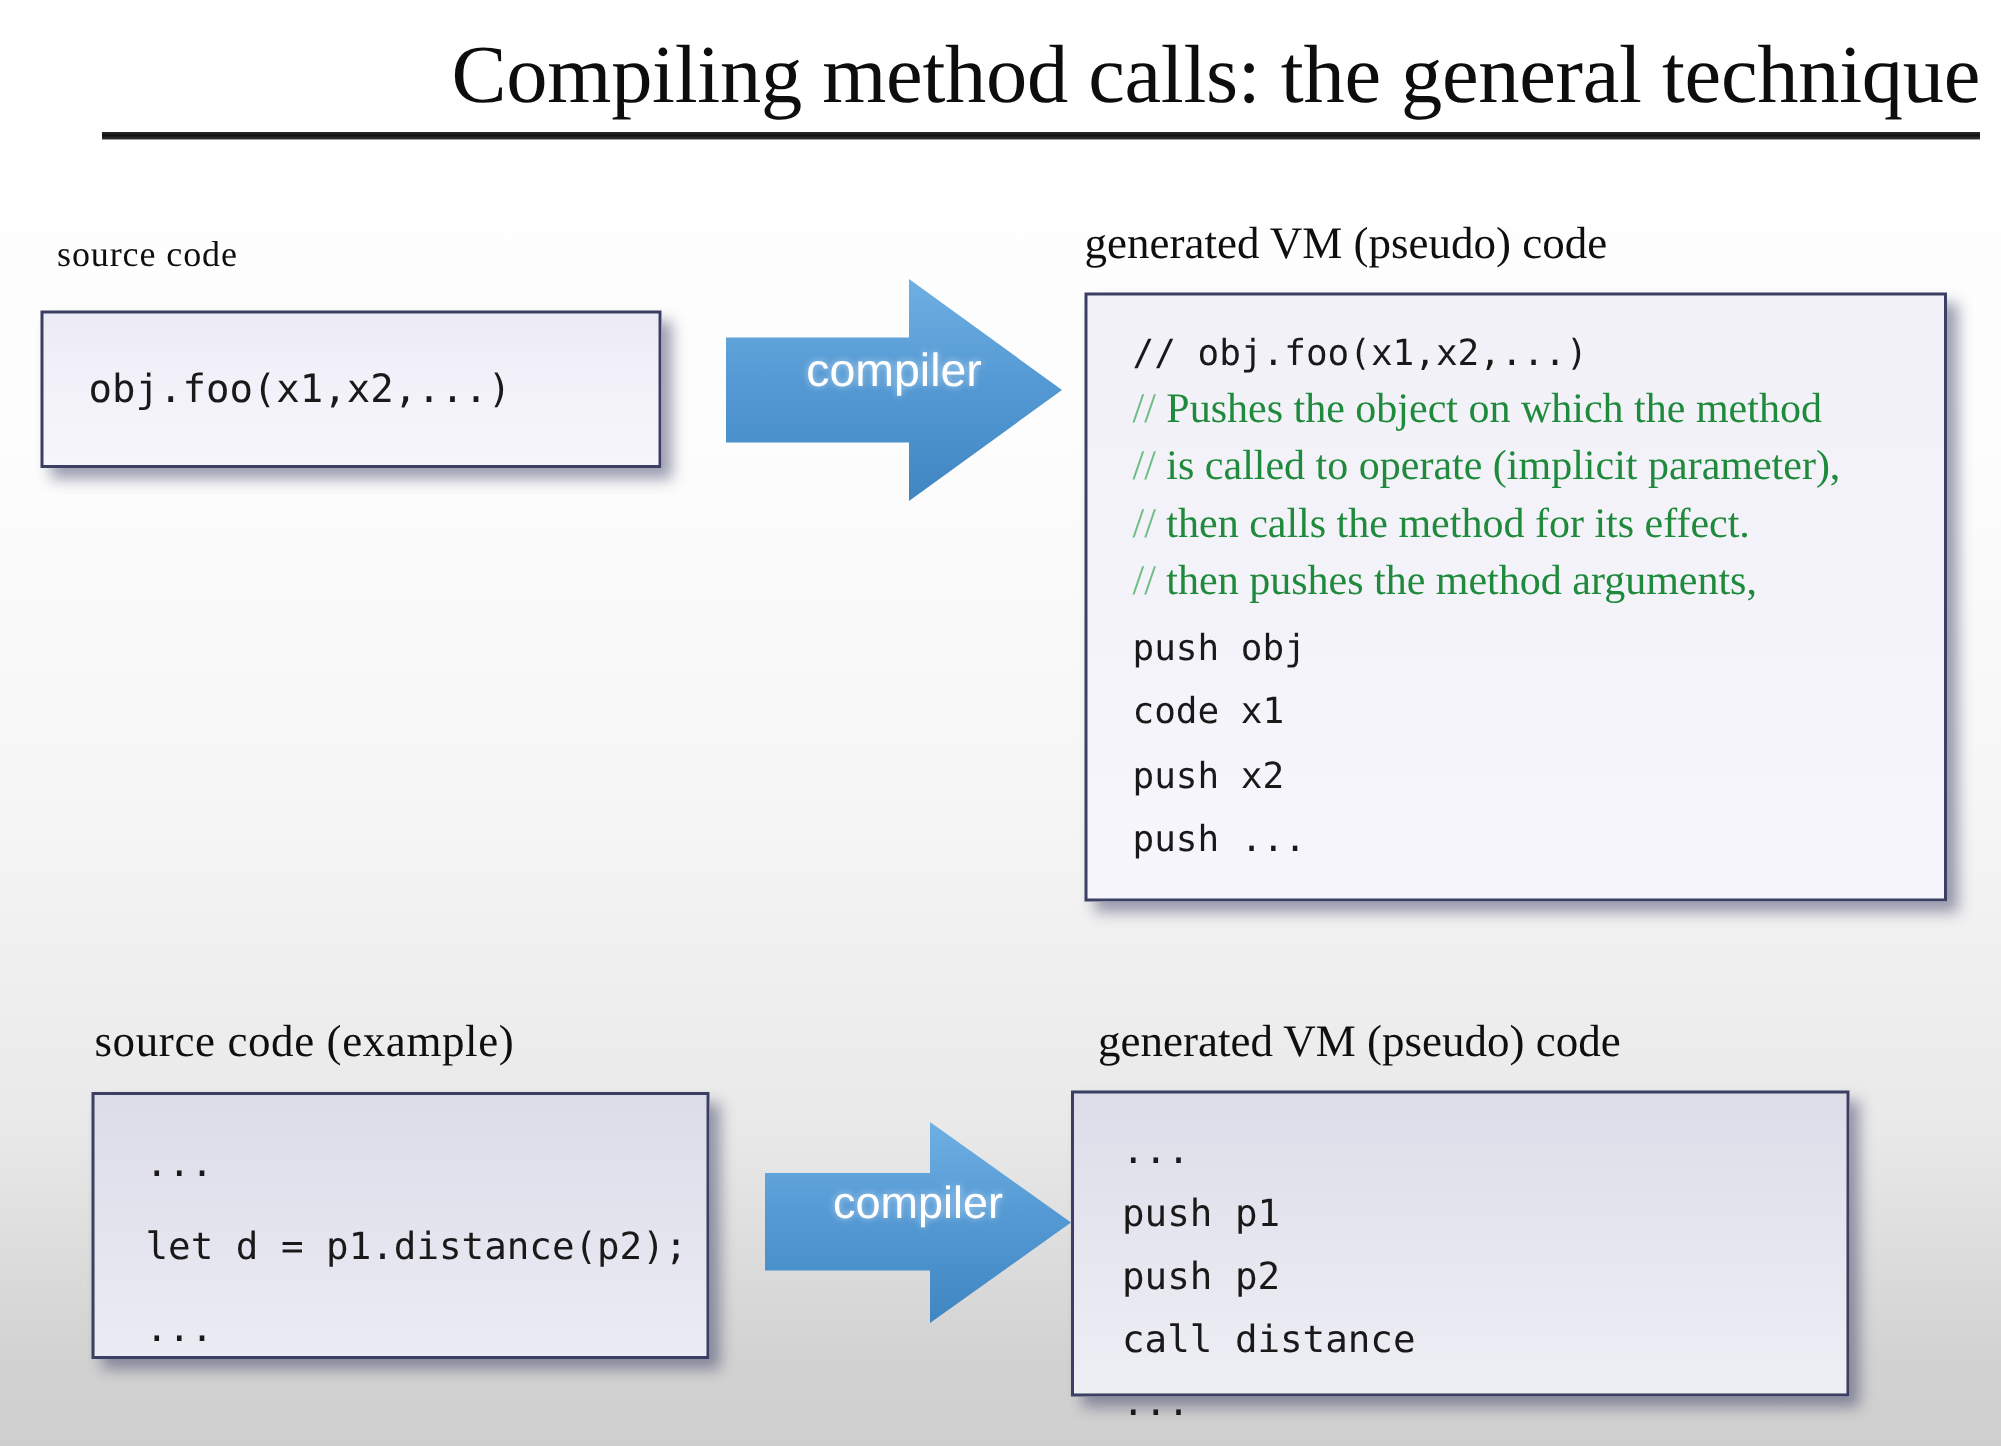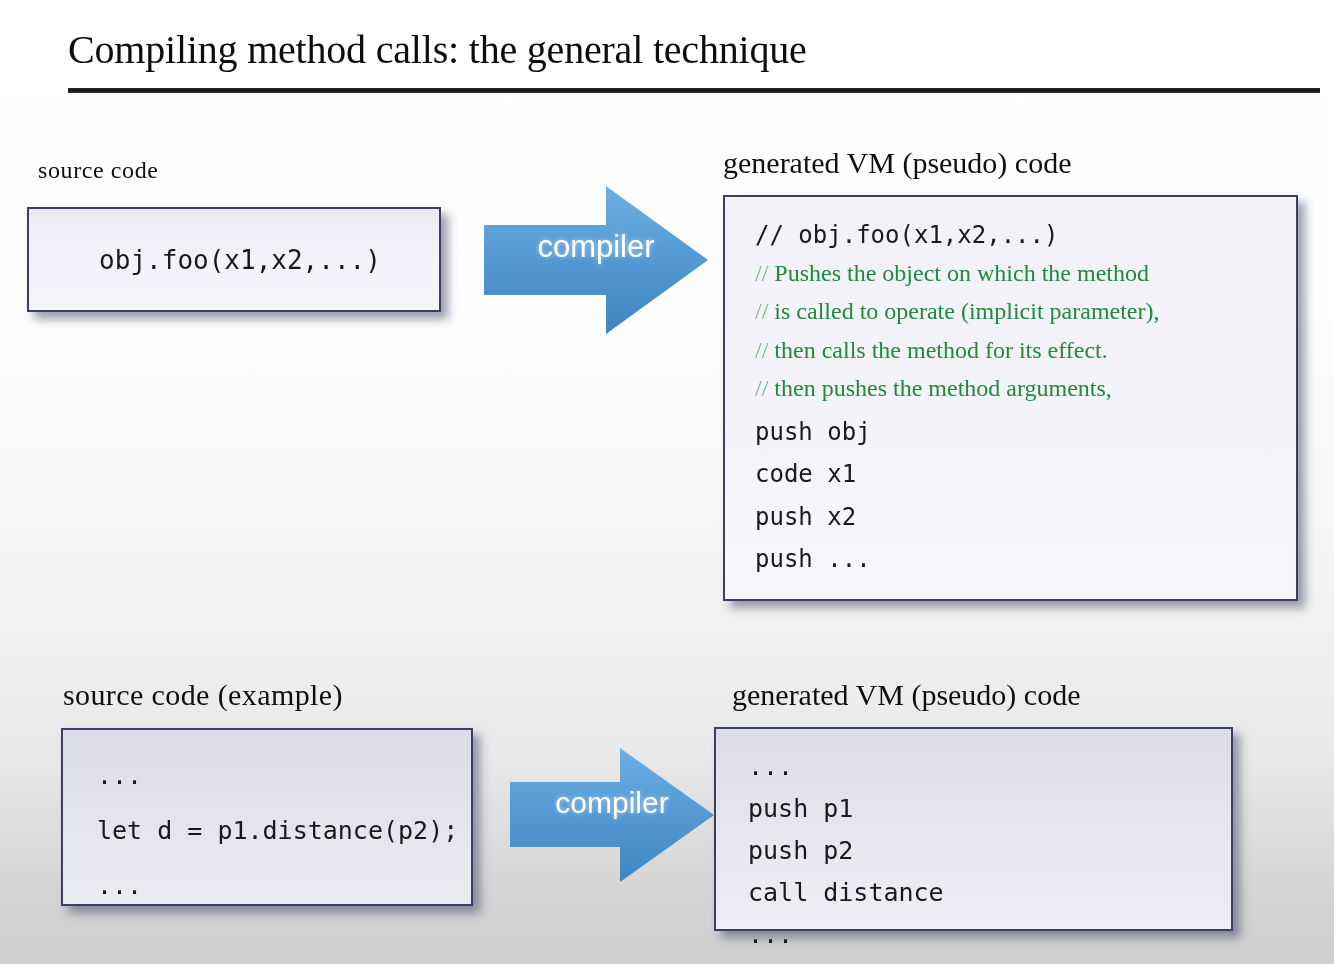--- a/index.html
+++ b/index.html
@@ -28,24 +28,24 @@
     overflow: hidden;
   }
 
   
   .title {
     position: absolute;
     left: 68px;
     top: 14px;
     width: 1252px;
     font-family: "Liberation Serif", serif;
-    font-size: 40px;
+    font-size: 55px;
     line-height: 72px;
     color: #0d0d0d;
-    text-align: left;
+    text-align: right;
     letter-spacing: -0.2px;
     white-space: nowrap;
   }
   .title-rule {
     position: absolute;
     left: 68px;
     top: 88px;
     width: 1252px;
     height: 5px;
     background: linear-gradient(to bottom, #2b2b2b 0%, #111111 45%, #3a3a3a 100%);
@@ -73,21 +73,20 @@
   .codebox .inner {
     position: absolute;
     inset: 0;
     padding: 14px 18px;
   }
 
   .box-src-top {
     left: 27px;  top: 207px;
     width: 414px; height: 105px;
     background: linear-gradient(to bottom, #eceaf5 0%, #f2f1f9 40%, #f6f5fb 100%);
-    text-align: center;
   }
   .box-vm-top {
     left: 723px; top: 195px;
     width: 575px; height: 406px;
     background: linear-gradient(to bottom, #f2f1f8 0%, #f4f3fa 55%, #f7f6fc 100%);
   }
   .box-src-bot {
     left: 61px;  top: 728px;
     width: 412px; height: 178px;
     background: linear-gradient(to bottom, #dcdce9 0%, #e3e3ee 45%, #ebebf3 100%);
@@ -106,21 +105,21 @@
     color: #191919;
     white-space: pre;
   }
   .box-src-top .code { font-size: 26px; padding-top: 19px; padding-left: 12px; }
   .box-vm-top  .code { font-size: 24px; line-height: 36.5px; padding-left: 12px; padding-top: 6px; }
   .box-src-bot .code { font-size: 25px; line-height: 47px; padding-left: 16px; padding-top: 8px; }
   .box-vm-bot  .code { font-size: 25px; line-height: 36px; padding-left: 14px; padding-top: 6px; }
 
   .comment-serif {
     font-family: "Liberation Serif", serif;
-    font-size: 24px;
+    font-size: 28px;
     line-height: 38.5px;
     color: #1f8a3c;
     white-space: pre;
     padding-left: 12px;
   }
   .comment-serif .slashes { color: #6fbd86; }
 
   
   .arrow {
     position: absolute;

